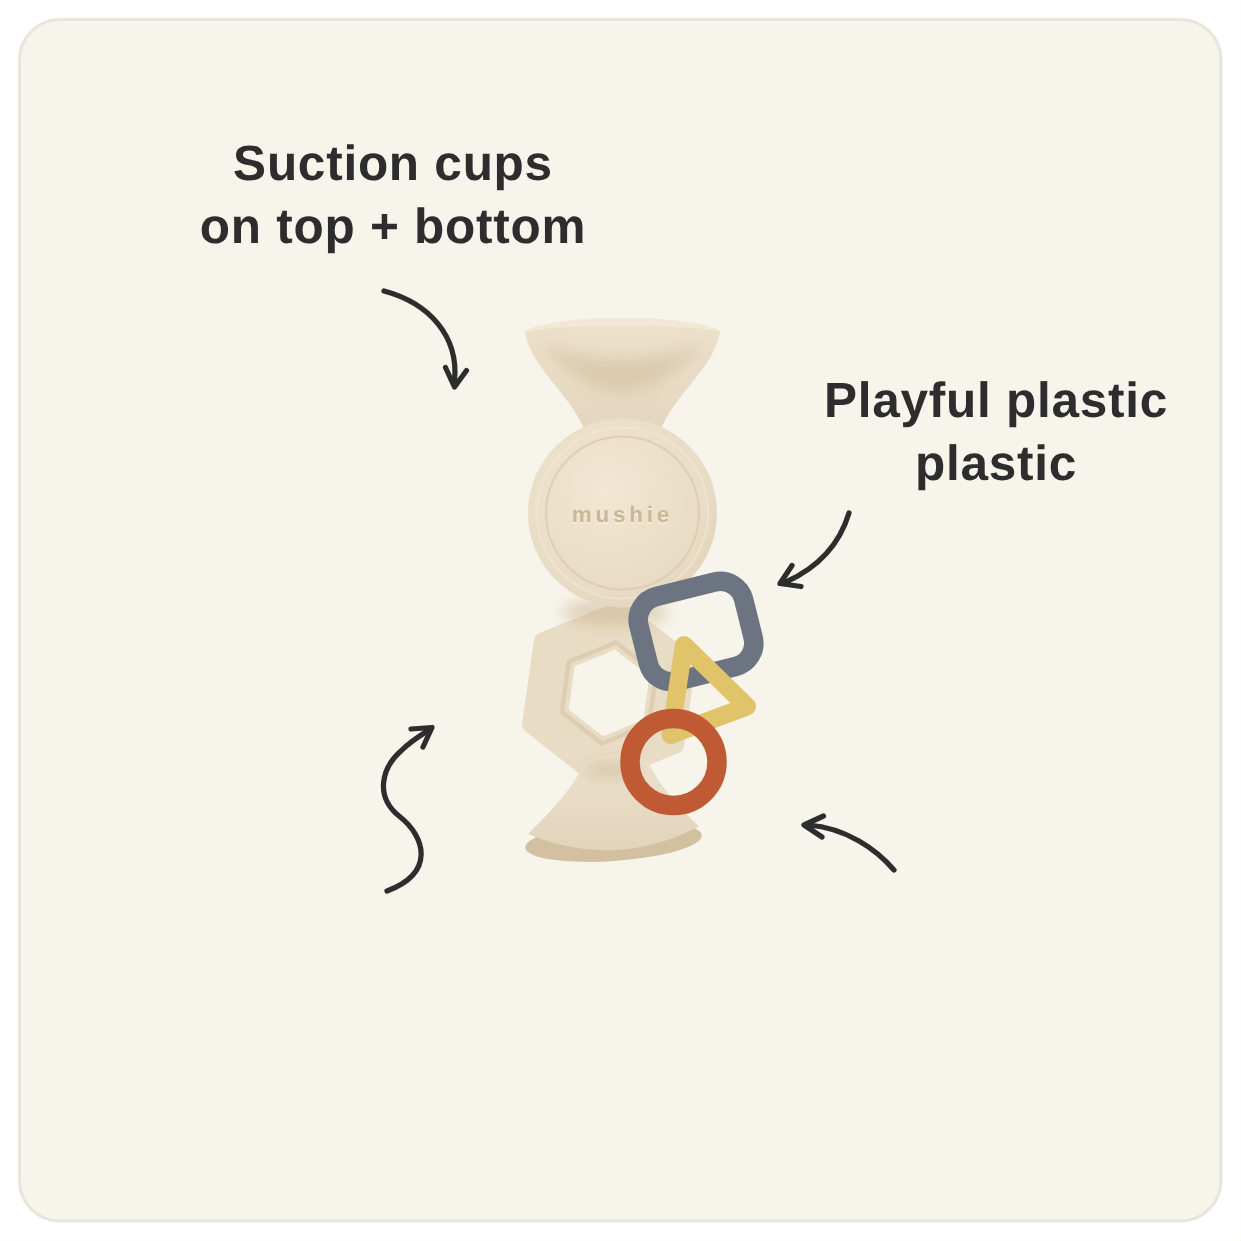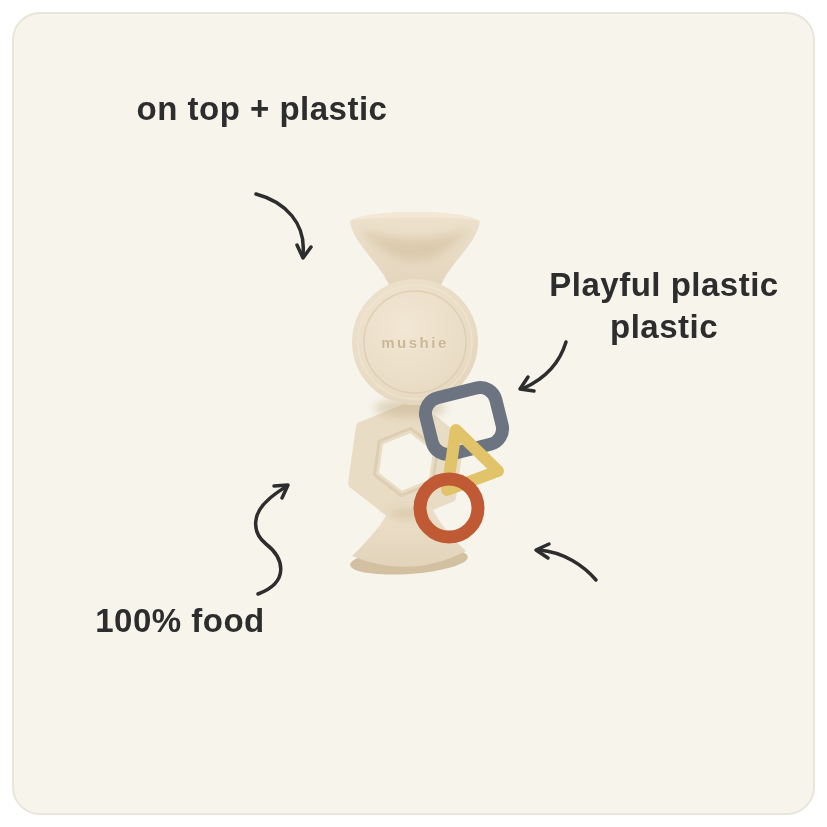--- a/index.html
+++ b/index.html
@@ -93,25 +93,25 @@
         <path d="M 274 486 L 288 485 L 282 498"></path>
       </g>
       <g>
         <path d="M 596 580 C 584 566, 564 552, 539 550"></path>
         <path d="M 548 558 L 536 550 L 549 544"></path>
       </g>
     </g>
   </svg>
 
   <div class="label" style="left:100px;top:88px;width:324px;">
-    <span>on top + plastic</span>
+    <span>Suction cups</span>
+    <span>on top + bottom</span>
   </div>
 
-  <div class="label" style="left:514px;top:264px;width:300px;">
+  <div class="label" style="left:514px;top:246px;width:300px;">
     <span>Playful plastic</span>
     <span>plastic</span>
   </div>
 
   <div class="label" style="left:28px;top:600px;width:304px;">
-    <span>100% food</span>
   </div>
 
 </div>
 
 </body></html>

